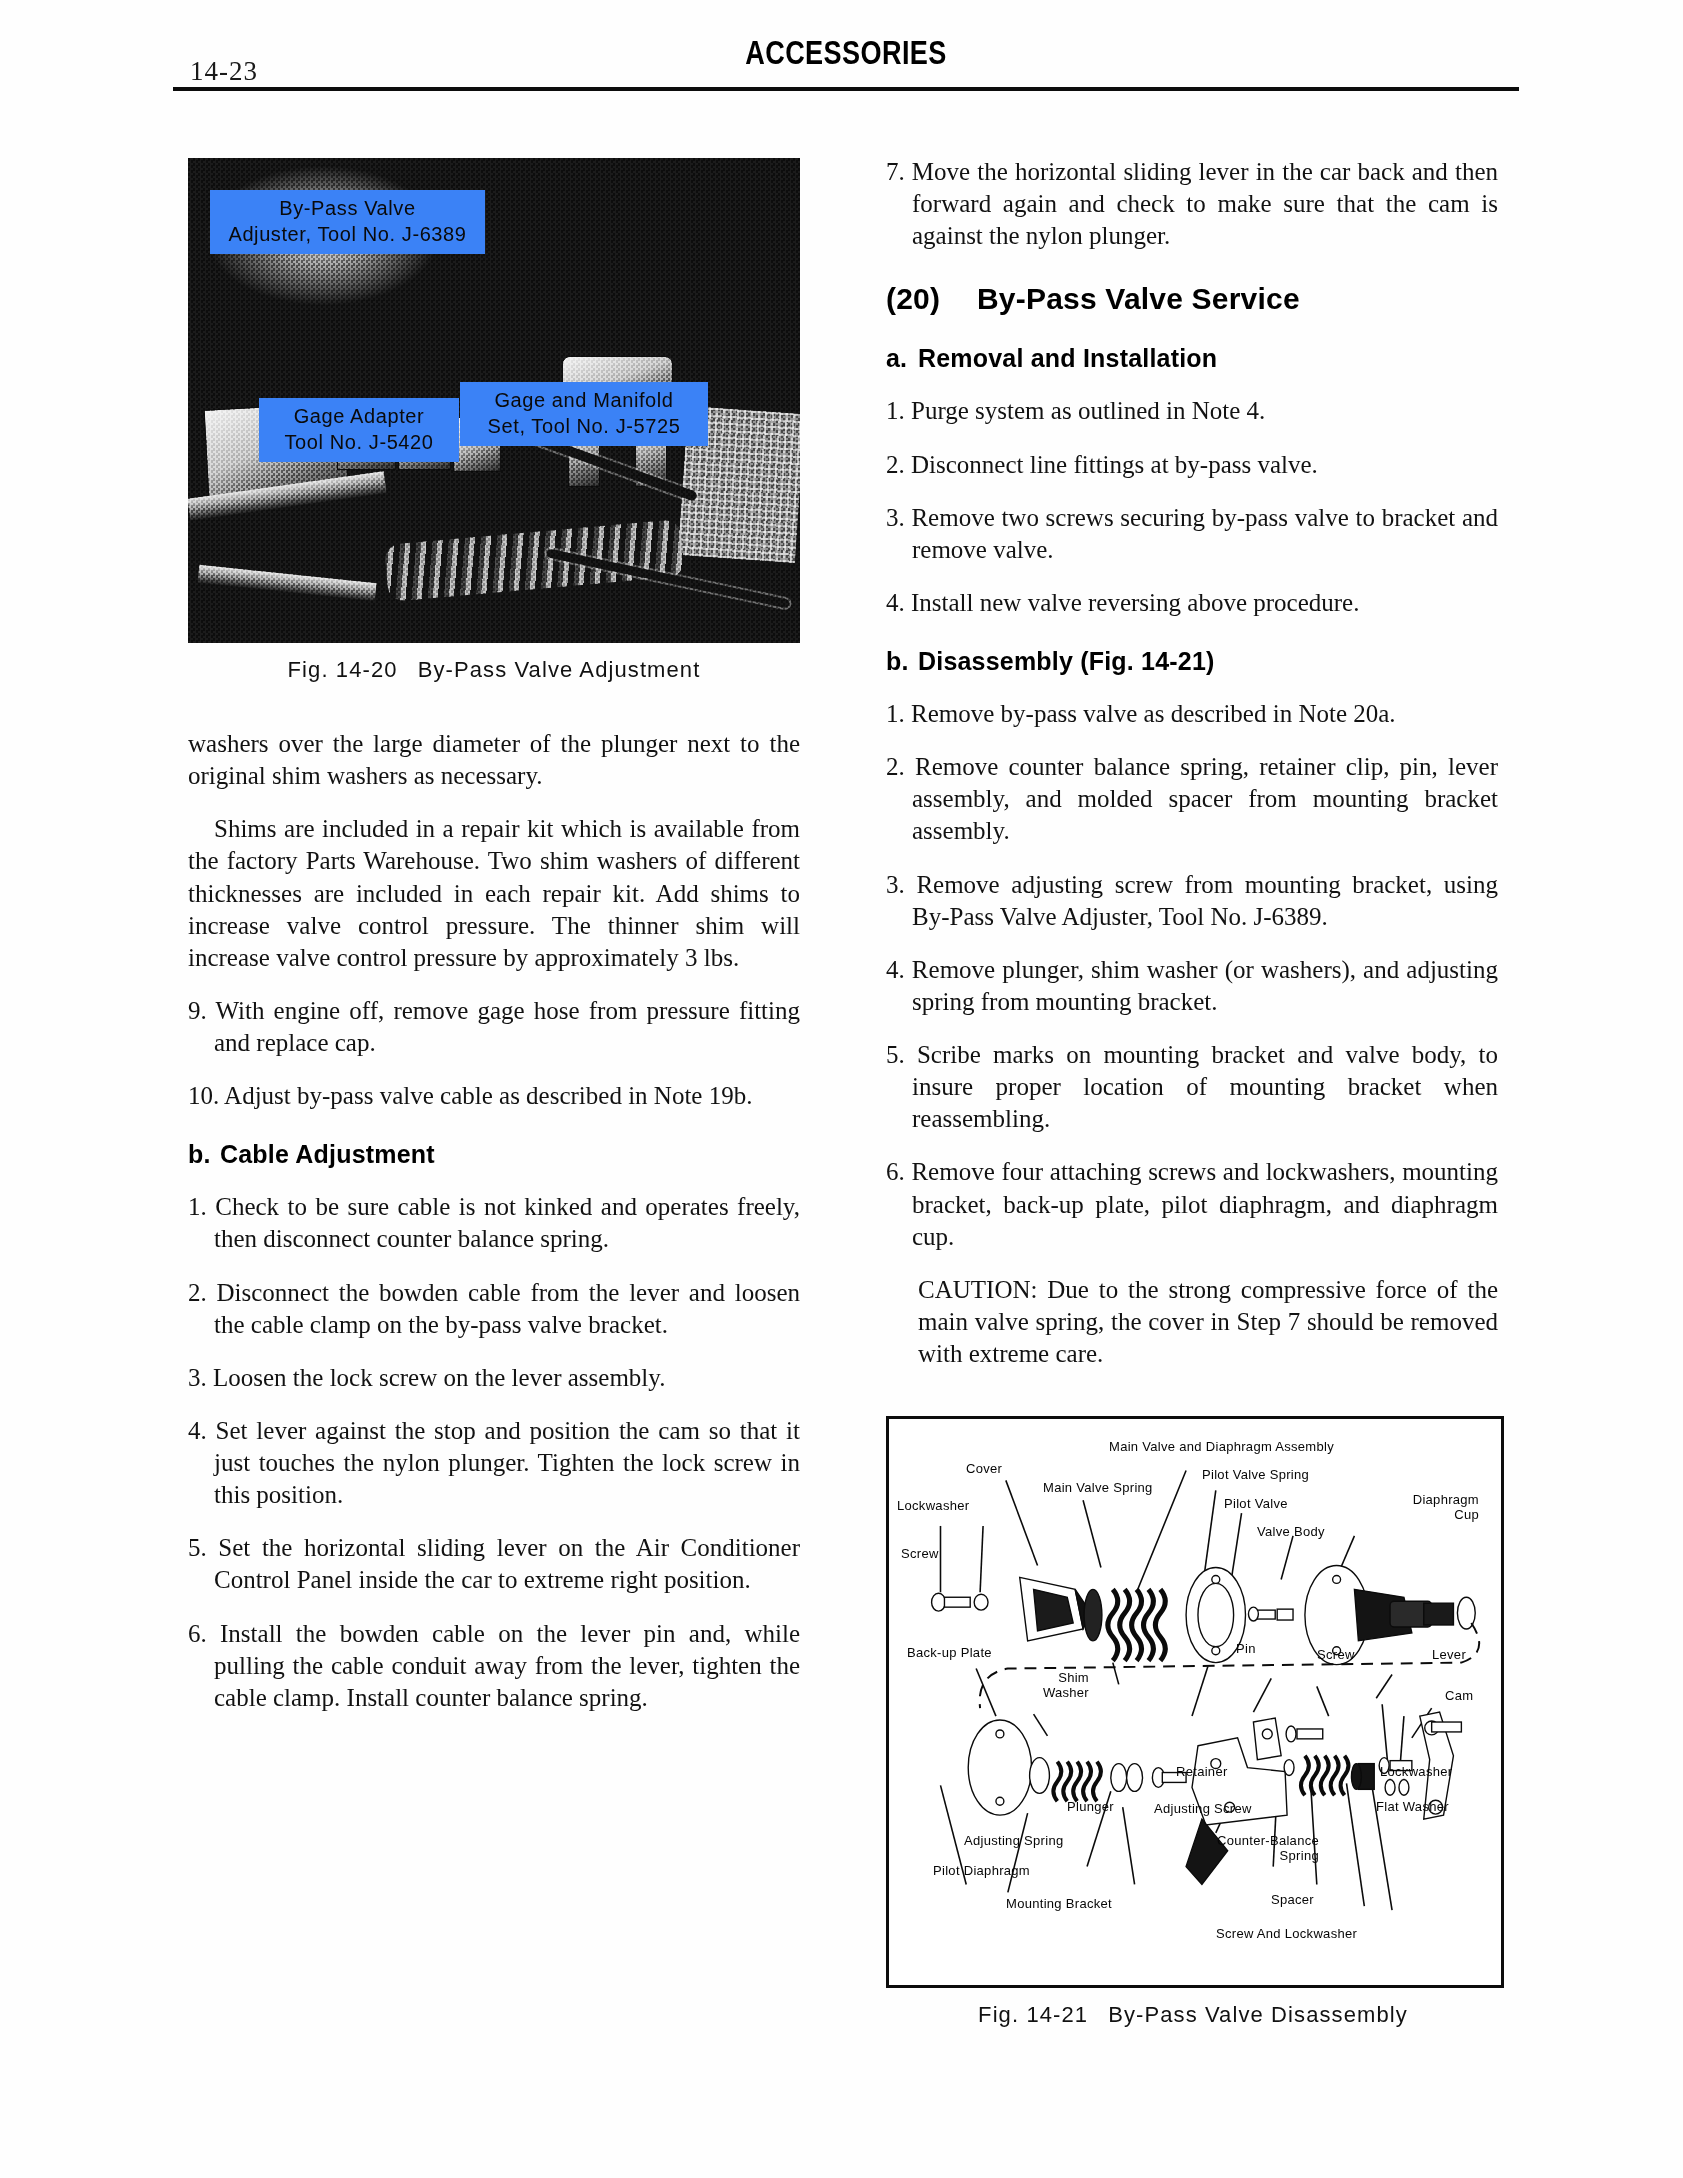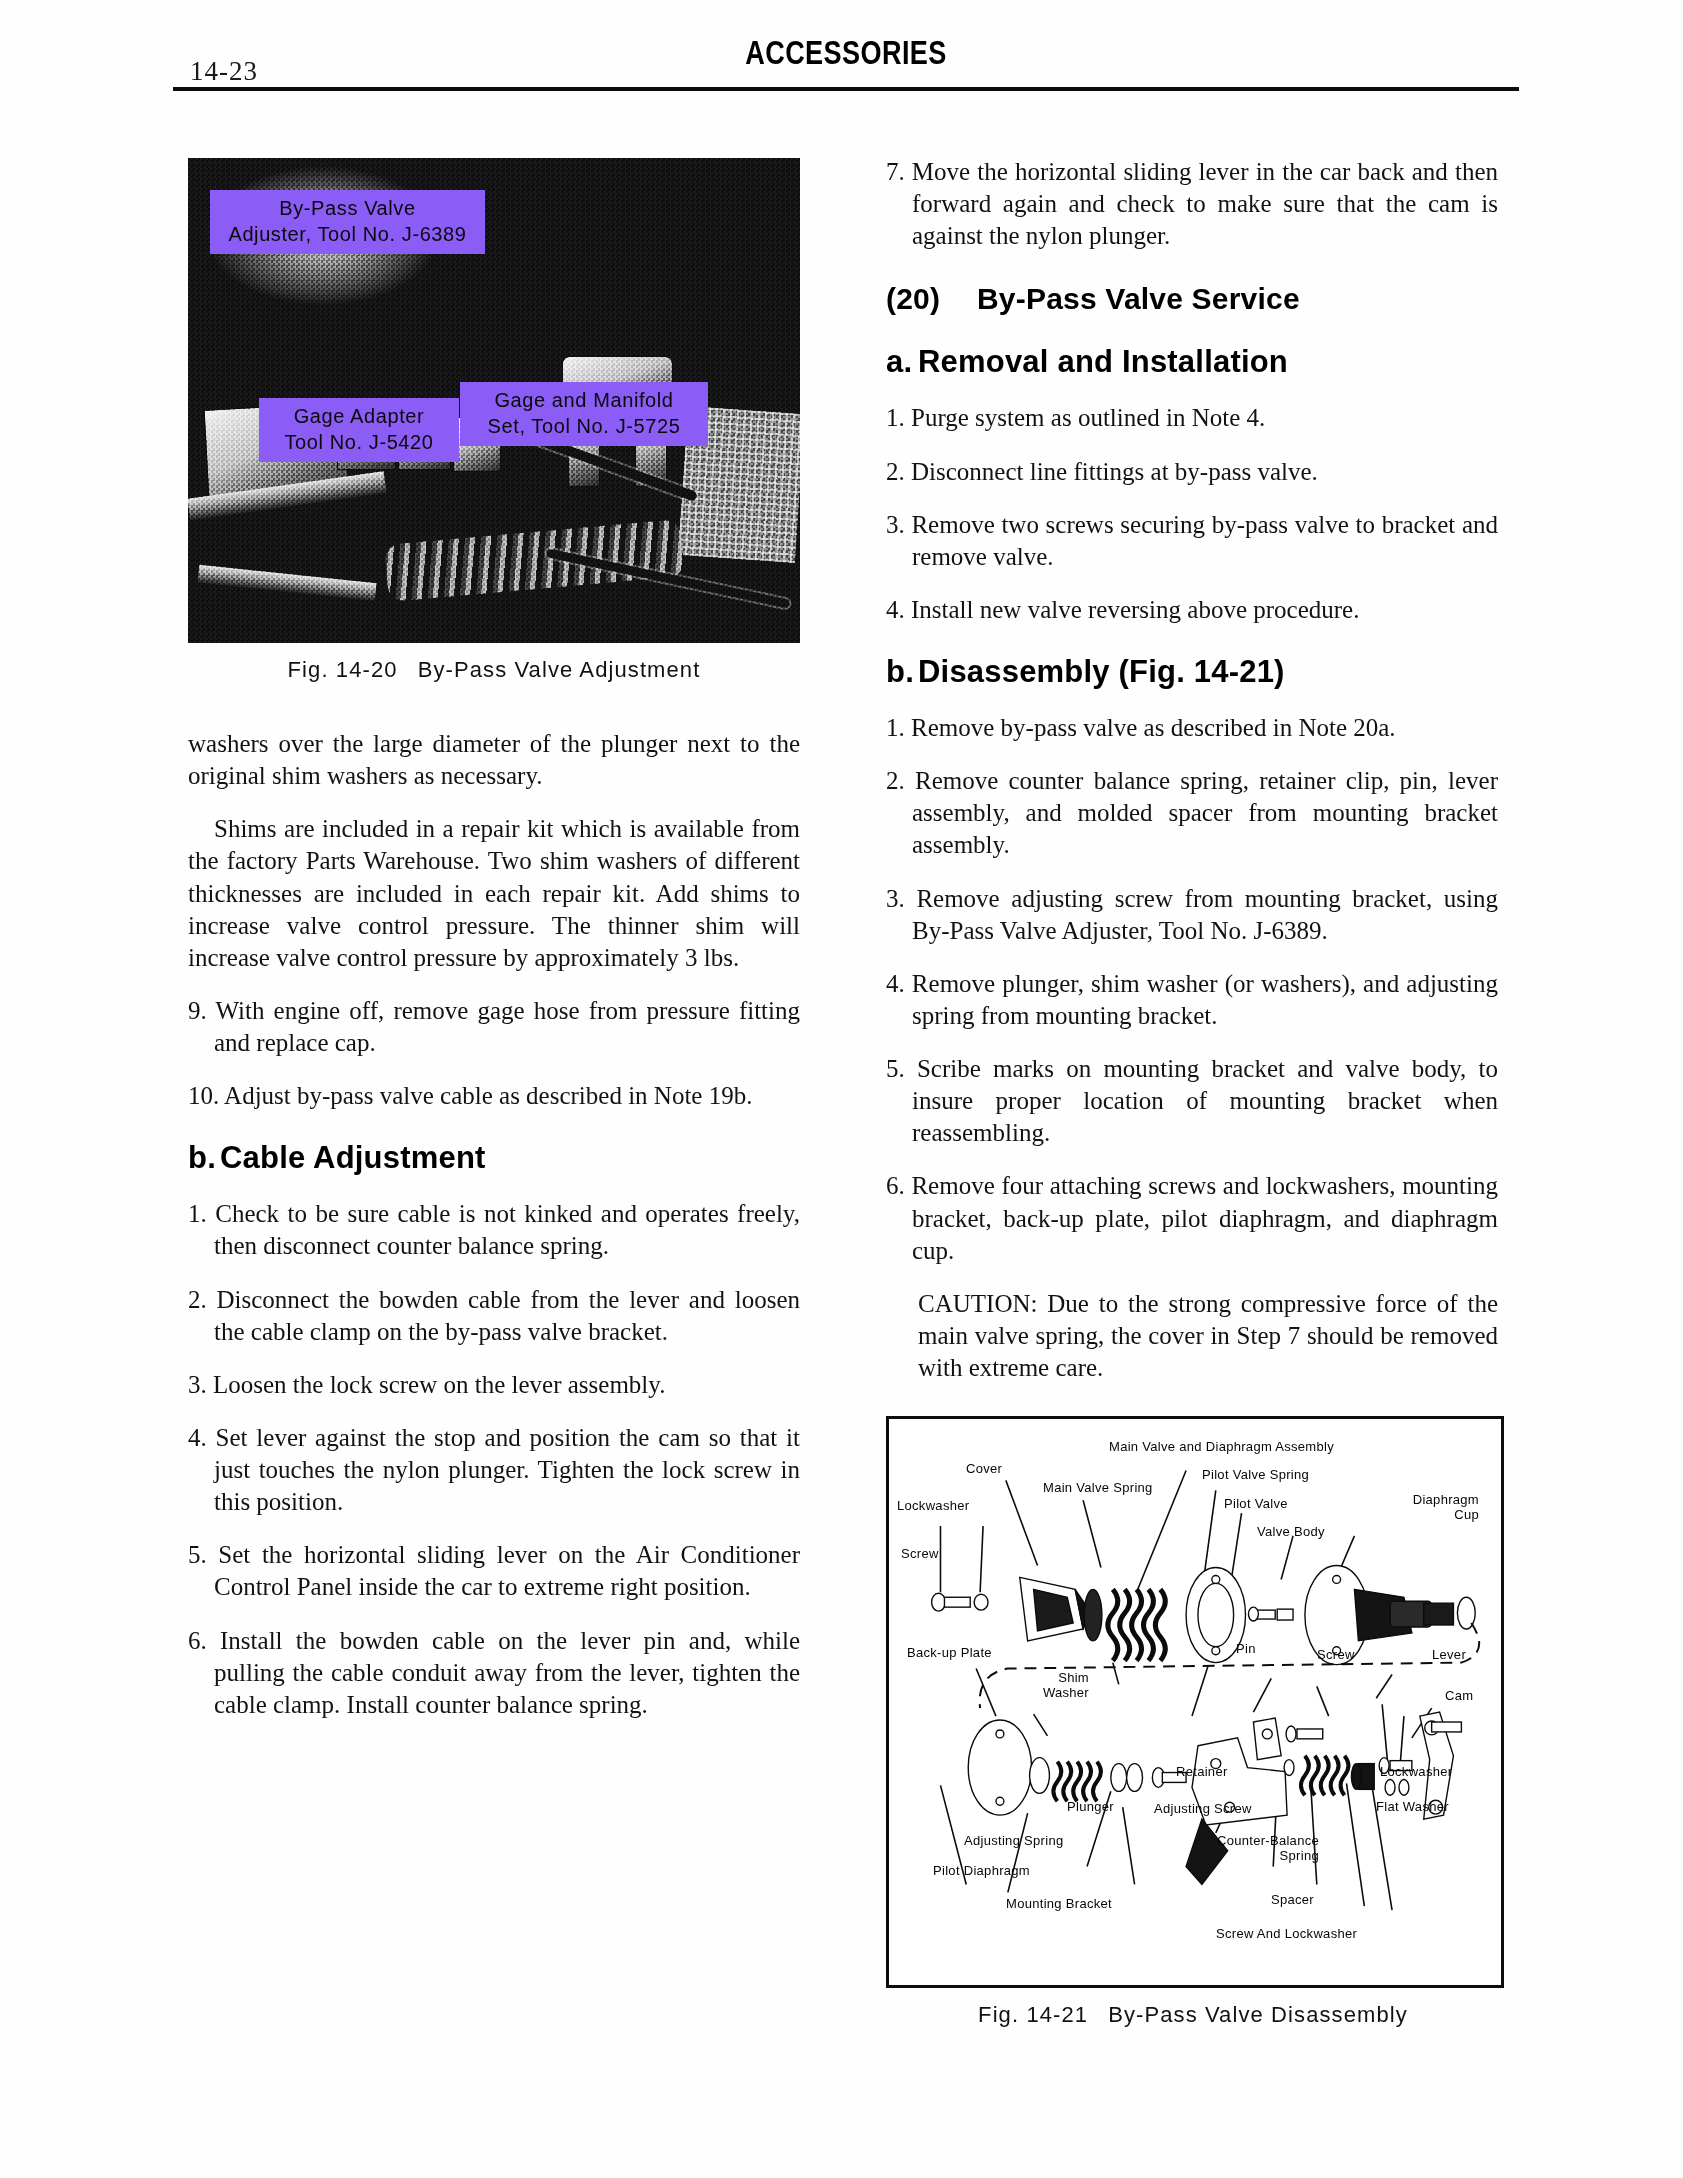--- a/index.html
+++ b/index.html
@@ -88,21 +88,21 @@
     font-weight: bold;
     font-size: 30px;
     margin: 30px 0 26px 0;
     letter-spacing: 0.2px;
     color: #000;
   }
   h2.sec .num { display: inline-block; min-width: 91px; }
   h3.sub {
     font-family: "Liberation Sans", sans-serif;
     font-weight: bold;
-    font-size: 31px;
+    font-size: 25px;
     margin: 28px 0 22px 0;
     letter-spacing: 0.2px;
     color: #000;
   }
   h3.sub .ltr { display: inline-block; min-width: 32px; }
 
   .fig-caption {
     font-family: "Liberation Sans", sans-serif;
     font-size: 22px;
     text-align: center;
@@ -177,21 +177,21 @@
     position: absolute;
     inset: 0;
     opacity: .35;
     background-image:
       repeating-conic-gradient(#ffffff 0% 25%, #000000 0% 50%);
     background-size: 5px 5px;
     mix-blend-mode: overlay;
   }
   .ph-label {
     position: absolute;
-    background: #8b5cf6;
+    background: #3b82f6;
     color: #0a0a0a;
     font-family: "Liberation Sans", sans-serif;
     font-size: 20px;
     line-height: 1.30;
     letter-spacing: 0.6px;
     text-align: center;
     padding: 5px 10px 7px 10px;
     white-space: pre-line;
   }
 

